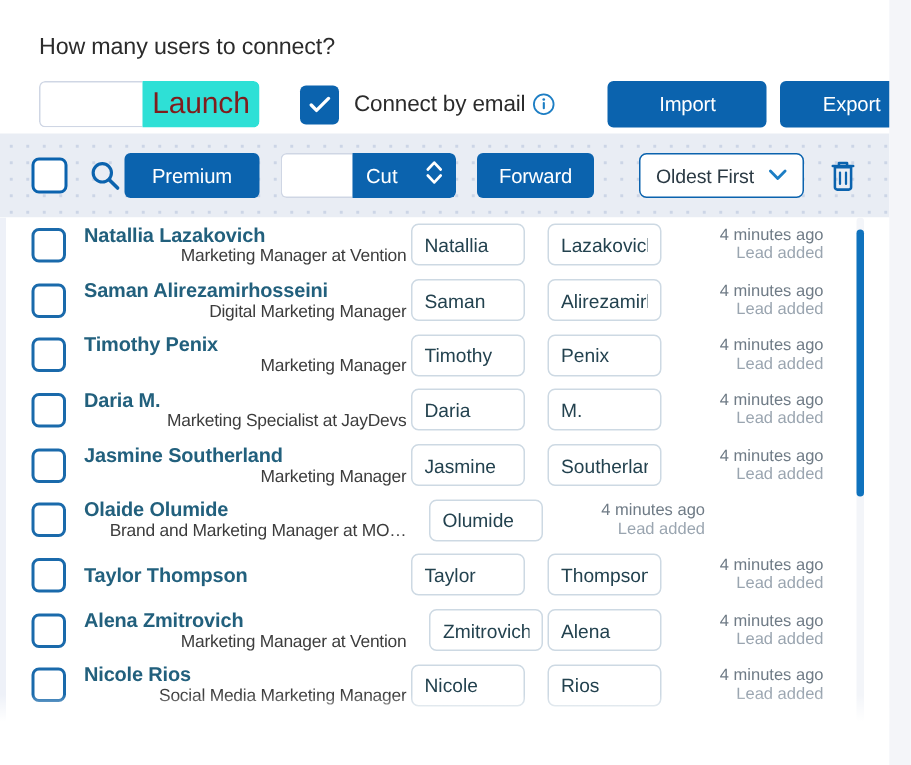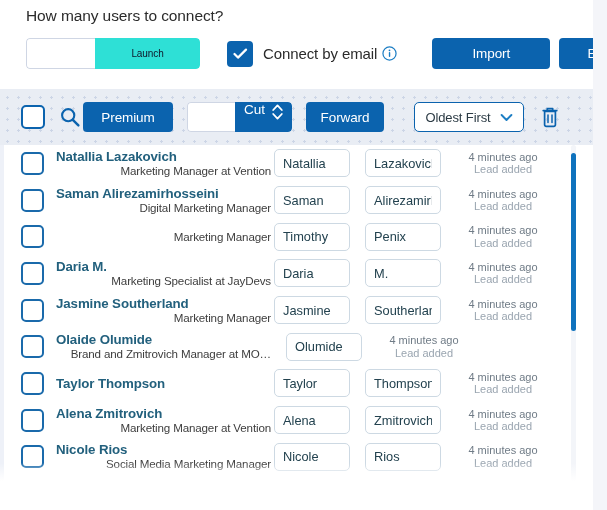--- a/index.html
+++ b/index.html
@@ -6,56 +6,56 @@
   body{
     width:607px;height:510px;overflow:hidden;
     background:#f4f5f9;
     font-family:"Liberation Sans","DejaVu Sans",sans-serif;
     -webkit-font-smoothing:antialiased;
   }
   .app{position:relative;width:593px;height:510px;background:#ffffff;overflow:hidden;}
 
   
   .header{
-    position:absolute;left:0;top:0;width:593px;height:88px;
+    position:absolute;left:0;top:16px;width:593px;height:88px;
     background:#ffffff;box-sizing:border-box;
   }
   .header-title{
     position:absolute;left:26px;top:7px;
     font-size:15.5px;color:#2b2b2b;letter-spacing:-.1px;white-space:nowrap;
   }
   .hrow{position:absolute;left:26px;top:38px;height:31px;display:flex;align-items:center;}
 
   .launch-group{display:flex;height:31px;border-radius:4px;overflow:hidden;}
   .launch-input{
     width:69px;height:31px;box-sizing:border-box;
     border:1px solid #cfd6e4;border-right:none;border-radius:4px 0 0 4px;
     background:#fff;outline:none;font-family:inherit;font-size:12.5px;
     padding:0 6px;color:#23424f;
   }
   .launch-btn{
-    width:105px;height:31px;border:none;border-radius:0 4px 4px 0;
-    background:#2ee0d6;color:#0f172a;font-family:inherit;font-size:10px;
+    width:78px;height:31px;border:none;border-radius:0 4px 4px 0;
+    background:#2ee0d6;color:#7f1d1d;font-family:inherit;font-size:20px;
     cursor:pointer;letter-spacing:-.1px;
   }
 
   .cbe{display:flex;align-items:center;margin-left:27px;}
   .cb{
     width:26px;height:26px;border-radius:4px;background:#0b63ae;
     display:flex;align-items:center;justify-content:center;cursor:pointer;flex:none;
   }
   .cb svg{display:block;}
   .cbe-label{margin-left:10px;font-size:15px;color:#2b2b2b;white-space:nowrap;letter-spacing:-.1px;}
   .info-ico{margin-left:5px;display:flex;align-items:center;cursor:pointer;}
 
   .hbtn{
     height:31px;border:none;border-radius:4px;background:#0b63ae;color:#fff;
     font-family:inherit;font-size:13.5px;cursor:pointer;letter-spacing:-.1px;
   }
-  #btn-import{width:118px;margin-left:35px;}
+  #btn-import{width:106px;margin-left:35px;}
   #btn-export{width:95px;margin-left:9px;}
 
   
   .toolbar{
     position:absolute;left:0;top:89px;width:593px;height:56px;box-sizing:border-box;
     background-color:#e9edf4;
     background-image:radial-gradient(#ccd5e6 1px, transparent 1.1px);
     background-size:11px 11px;background-position:2px 3px;
     display:flex;align-items:center;padding-left:21px;
   }
@@ -72,21 +72,21 @@
   #btn-forward{width:78px;margin-left:14px;}
 
   .cut-group{display:flex;height:30px;margin-left:14px;border-radius:4px;overflow:hidden;flex:none;}
   .cut-input{
     width:48px;height:30px;box-sizing:border-box;background:#fff;
     border:1px solid #cfd6e4;border-right:none;border-radius:4px 0 0 4px;
     outline:none;font-family:inherit;font-size:12.5px;padding:0 5px;color:#23424f;
   }
   .cut-btn{
     height:30px;background:#0b63ae;border:none;border-radius:0 4px 4px 0;
-    display:flex;padding:0 8px 0 9px;cursor:pointer;gap:6px;
+    display:flex;align-items:center;padding:0 8px 0 9px;cursor:pointer;gap:18px;
   }
   .cut-btn .lbl{color:#fff;font-size:13.5px;font-family:inherit;}
 
   .sortsel{
     margin-left:30px;width:110px;height:30px;box-sizing:border-box;
     border:1px solid #0b63ae;border-radius:5px;background:#fff;
     display:flex;align-items:center;justify-content:center;gap:9px;cursor:pointer;flex:none;
   }
   .sortsel .lbl{font-size:13px;color:#2b3a44;letter-spacing:-.1px;}
   .trash{margin-left:16px;display:flex;align-items:center;cursor:pointer;flex:none;}
@@ -114,21 +114,21 @@
     font-size:11.6px;color:#3d3d3d;line-height:14px;
     white-space:nowrap;overflow:hidden;text-overflow:ellipsis;letter-spacing:-.15px;text-align:right;
   }
   .fld{
     height:28px;box-sizing:border-box;border:1px solid #cdd9e3;border-radius:5px;
     background:#fff;outline:none;font-family:inherit;font-size:12.8px;color:#23424f;
     padding:0 8px;flex:none;
   }
   .fld.first{width:76px;margin-left:3px;}
   .fld.last{width:76px;margin-left:15px;}
-  .meta{margin-left:16px;width:92px;flex:none;text-align:center;}
+  .meta{margin-left:16px;width:92px;flex:none;text-align:right;}
   .meta .t1{font-size:11px;color:#6f7b86;line-height:12.5px;white-space:nowrap;}
   .meta .t2{font-size:11px;color:#9aa5b0;line-height:12.5px;white-space:nowrap;}
 
   .vscroll-track{position:absolute;left:571px;top:0;width:5px;height:338px;background:#f3f5f9;border-radius:3px;}
   .vscroll-thumb{position:absolute;left:571px;top:8px;width:5px;height:178px;background:#0f72bd;border-radius:3px;cursor:pointer;}
 
   .fade{
     position:absolute;left:0;top:463px;width:593px;height:47px;
     background:linear-gradient(to bottom,rgba(255,255,255,0) 0%,#ffffff 38%,#ffffff 100%);
     pointer-events:none;
@@ -243,20 +243,21 @@
           <input class="fld first" type="text" value="Saman" style="">
           <input class="fld last" type="text" value="Alirezamirhosseini" style="">
           <div class="meta">
             <div class="t1">4 minutes ago</div>
             <div class="t2">Lead added</div>
           </div>
         </div>
         <div class="row">
           <div class="rowcb"></div>
           <div class="who">
+            <div class="nm">Timothy Penix</div>
             <div class="sub">Marketing Manager</div>
           </div>
           <input class="fld first" type="text" value="Timothy" style="">
           <input class="fld last" type="text" value="Penix" style="">
           <div class="meta">
             <div class="t1">4 minutes ago</div>
             <div class="t2">Lead added</div>
           </div>
         </div>
         <div class="row">
@@ -282,21 +283,21 @@
           <input class="fld last" type="text" value="Southerland" style="">
           <div class="meta">
             <div class="t1">4 minutes ago</div>
             <div class="t2">Lead added</div>
           </div>
         </div>
         <div class="row">
           <div class="rowcb"></div>
           <div class="who">
             <div class="nm">Olaide Olumide</div>
-            <div class="sub">Brand and Zmitrovich Manager at MO…</div>
+            <div class="sub">Brand and Marketing Manager at MO…</div>
           </div>
           <input class="fld last" type="text" value="Olumide" style="">
           <div class="meta">
             <div class="t1">4 minutes ago</div>
             <div class="t2">Lead added</div>
           </div>
         </div>
         <div class="row">
           <div class="rowcb"></div>
           <div class="who">
@@ -308,22 +309,22 @@
             <div class="t1">4 minutes ago</div>
             <div class="t2">Lead added</div>
           </div>
         </div>
         <div class="row">
           <div class="rowcb"></div>
           <div class="who">
             <div class="nm">Alena Zmitrovich</div>
             <div class="sub">Marketing Manager at Vention</div>
           </div>
+          <input class="fld last" type="text" value="Zmitrovich" style="">
           <input class="fld first" type="text" value="Alena" style="">
-          <input class="fld last" type="text" value="Zmitrovich" style="">
           <div class="meta">
             <div class="t1">4 minutes ago</div>
             <div class="t2">Lead added</div>
           </div>
         </div>
         <div class="row">
           <div class="rowcb"></div>
           <div class="who">
             <div class="nm">Nicole Rios</div>
             <div class="sub">Social Media Marketing Manager</div>

